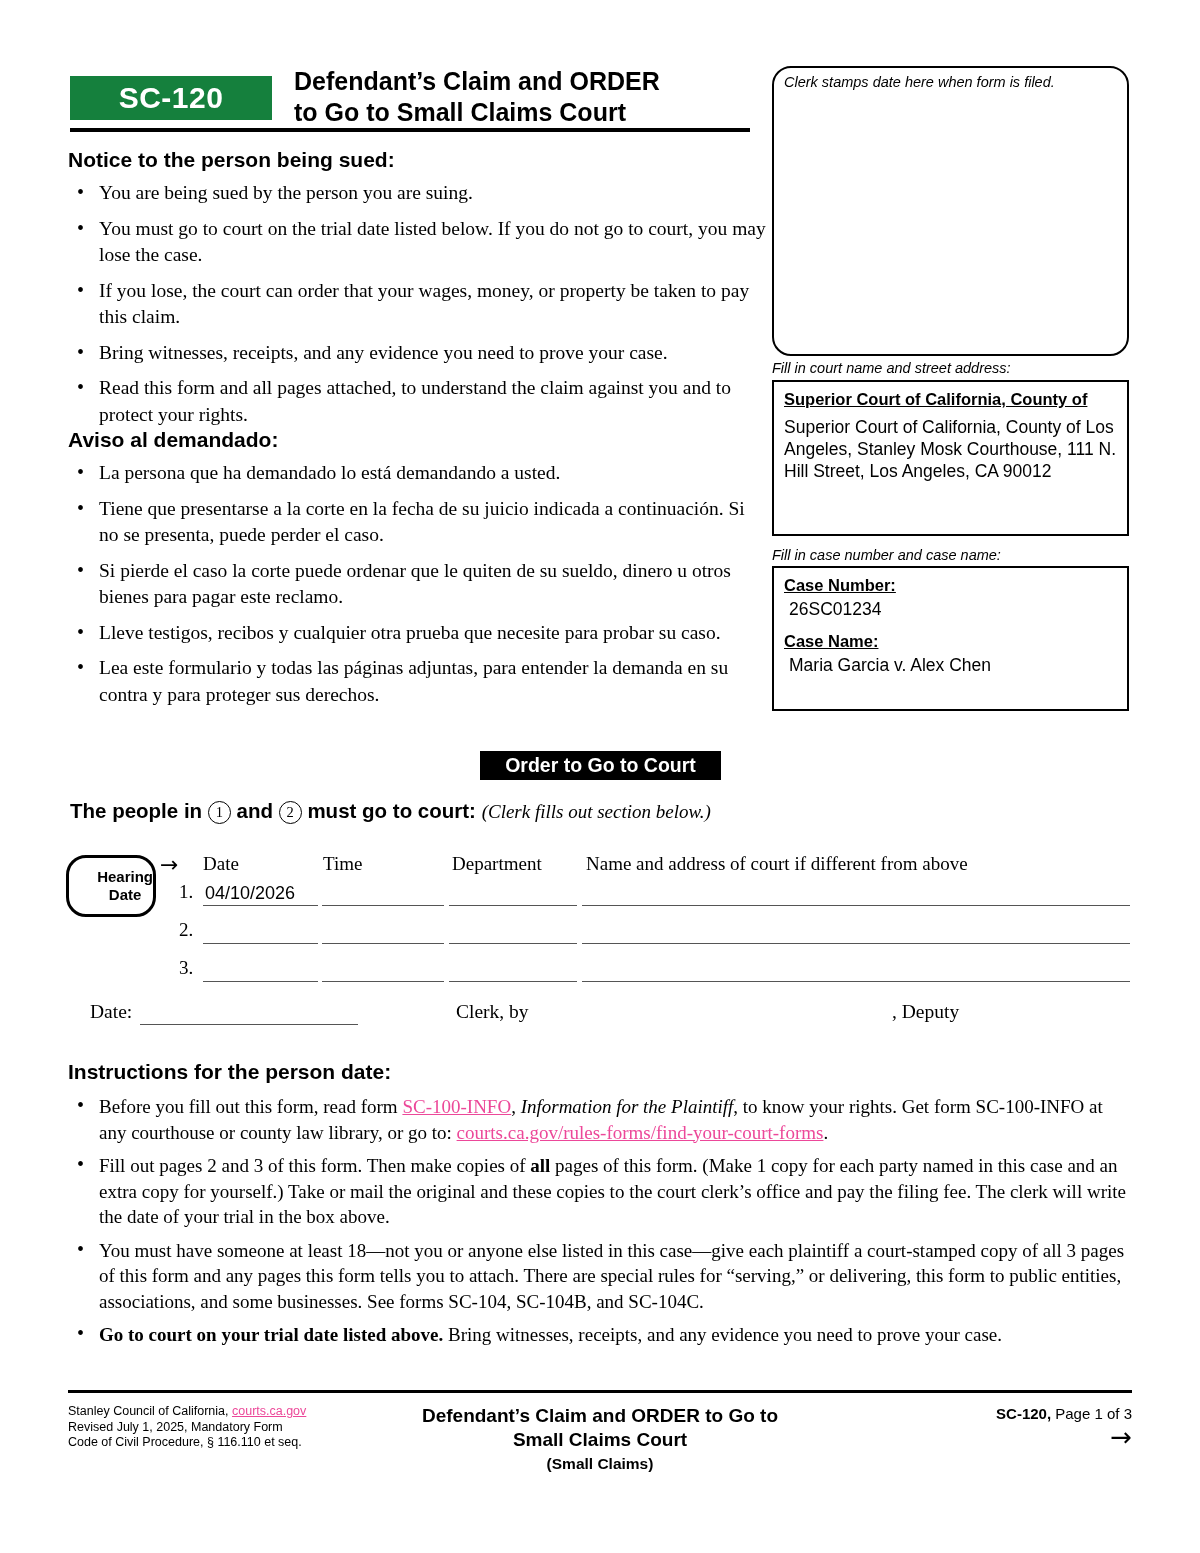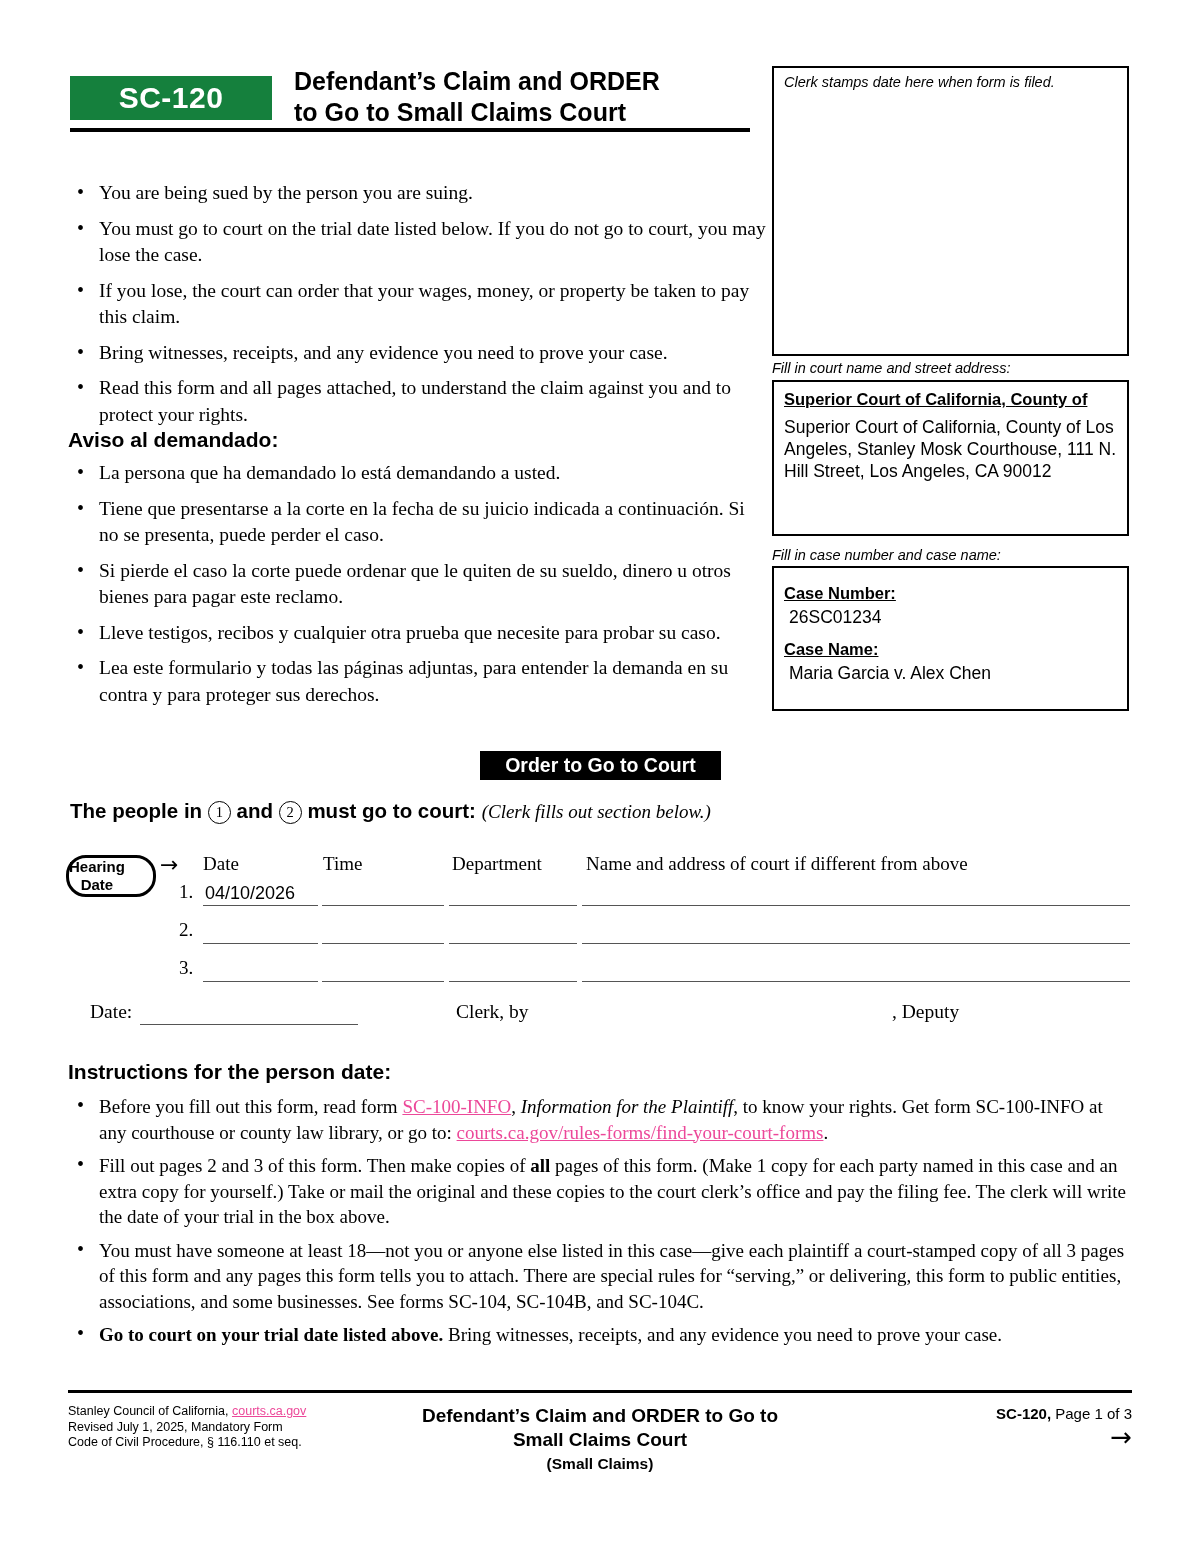--- a/index.html
+++ b/index.html
@@ -49,25 +49,25 @@
                font-family:"Liberation Sans",sans-serif;font-weight:bold;
                font-size:20.5px;white-space:nowrap;}
   .circnum{display:inline-block;width:21px;height:21px;border:1.4px solid #000;
            border-radius:50%;font-family:"Liberation Serif",serif;
            font-weight:normal;font-size:14.5px;line-height:20px;
            text-align:center;vertical-align:1px;}
   .paren{font-family:"Liberation Serif",serif;font-style:italic;
          font-weight:normal;font-size:19px;}
 
   
-  .oval{position:absolute;left:66px;top:855px;width:90px;height:42px;
+  .oval{position:absolute;left:66px;top:855px;width:90px;height:62px;
         border:3.5px solid #000;border-radius:20px;
         font-family:"Liberation Sans",sans-serif;font-weight:bold;font-size:15px;
         line-height:18px;text-align:center;display:flex;align-items:center;
-        justify-content:flex-start;box-sizing:border-box;}
+        justify-content:flex-end;box-sizing:border-box;}
   .oval-arrow{position:absolute;left:160px;top:852px;font-size:22px;
               font-family:"DejaVu Sans",sans-serif;}
   .colhead{position:absolute;font-size:19px;}
   .rownum{position:absolute;font-size:19px;}
   .uline{position:absolute;border-bottom:1.6px solid #555;height:0;}
   .fillval{position:absolute;font-family:"Liberation Sans",sans-serif;
            font-size:18px;}
   .dclerk{position:absolute;font-size:19.5px;}
 
   
@@ -97,49 +97,50 @@
 
 <div class="page">
 
   <div class="badge">SC-120</div>
   <div class="form-title">
     <div>Defendant’s Claim and ORDER</div>
     <div>to Go to Small Claims Court</div>
   </div>
   <div class="title-rule"></div>
 
+  <div class="sec-head" style="left:68px;top:148px;">Notice to the person being sued:</div>
   <ul class="bullets" style="left:68px;top:180px;width:700px;">
     <li>You are being sued by the person you are suing.</li>
     <li>You must go to court on the trial date listed below. If you do not go to court, you may lose the case.</li>
     <li>If you lose, the court can order that your wages, money, or property be taken to pay this claim.</li>
     <li>Bring witnesses, receipts, and any evidence you need to prove your case.</li>
     <li>Read this form and all pages attached, to understand the claim against you and to protect your rights.</li>
   </ul>
 
   <div class="sec-head" style="left:68px;top:428px;">Aviso al demandado:</div>
   <ul class="bullets" style="left:68px;top:460px;width:690px;">
     <li>La persona que ha demandado lo está demandando a usted.</li>
     <li>Tiene que presentarse a la corte en la fecha de su juicio indicada a continuación. Si no se presenta, puede perder el caso.</li>
     <li>Si pierde el caso la corte puede ordenar que le quiten de su sueldo, dinero u otros bienes para pagar este reclamo.</li>
     <li>Lleve testigos, recibos y cualquier otra prueba que necesite para probar su caso.</li>
     <li>Lea este formulario y todas las páginas adjuntas, para entender la demanda en su contra y para proteger sus derechos.</li>
   </ul>
 
-  <div class="box" style="left:772px;top:66px;width:357px;height:290px;">
+  <div class="box" style="left:772px;top:66px;width:357px;height:290px;border-radius:19px;">
     <div class="stamp-note">Clerk stamps date here when form is filed.</div>
   </div>
 
   <div class="cap" style="left:772px;top:360px;">Fill in court name and street address:</div>
   <div class="box" style="left:772px;top:380px;width:357px;height:156px;padding:8px 10px;">
     <div class="bx-label">Superior Court of California, County of</div>
     <div class="bx-val" style="margin-top:7px;">Superior Court of California, County of Los Angeles, Stanley Mosk Courthouse, 111 N. Hill Street, Los Angeles, CA 90012</div>
   </div>
 
   <div class="cap" style="left:772px;top:547px;">Fill in case number and case name:</div>
-  <div class="box" style="left:772px;top:566px;width:357px;height:145px;padding:16px 10px;">
+  <div class="box" style="left:772px;top:566px;width:357px;height:145px;padding:8px 10px;">
     <div class="bx-label">Case Number:</div>
     <div class="bx-val" style="margin:3px 0 0 5px;">26SC01234</div>
     <div class="bx-label" style="margin-top:12px;">Case Name:</div>
     <div class="bx-val" style="margin:3px 0 0 5px;">Maria Garcia v. Alex Chen</div>
   </div>
 
   <div class="banner">Order to Go to Court</div>
 
   <div class="people-line">
     <span>The people in</span>

